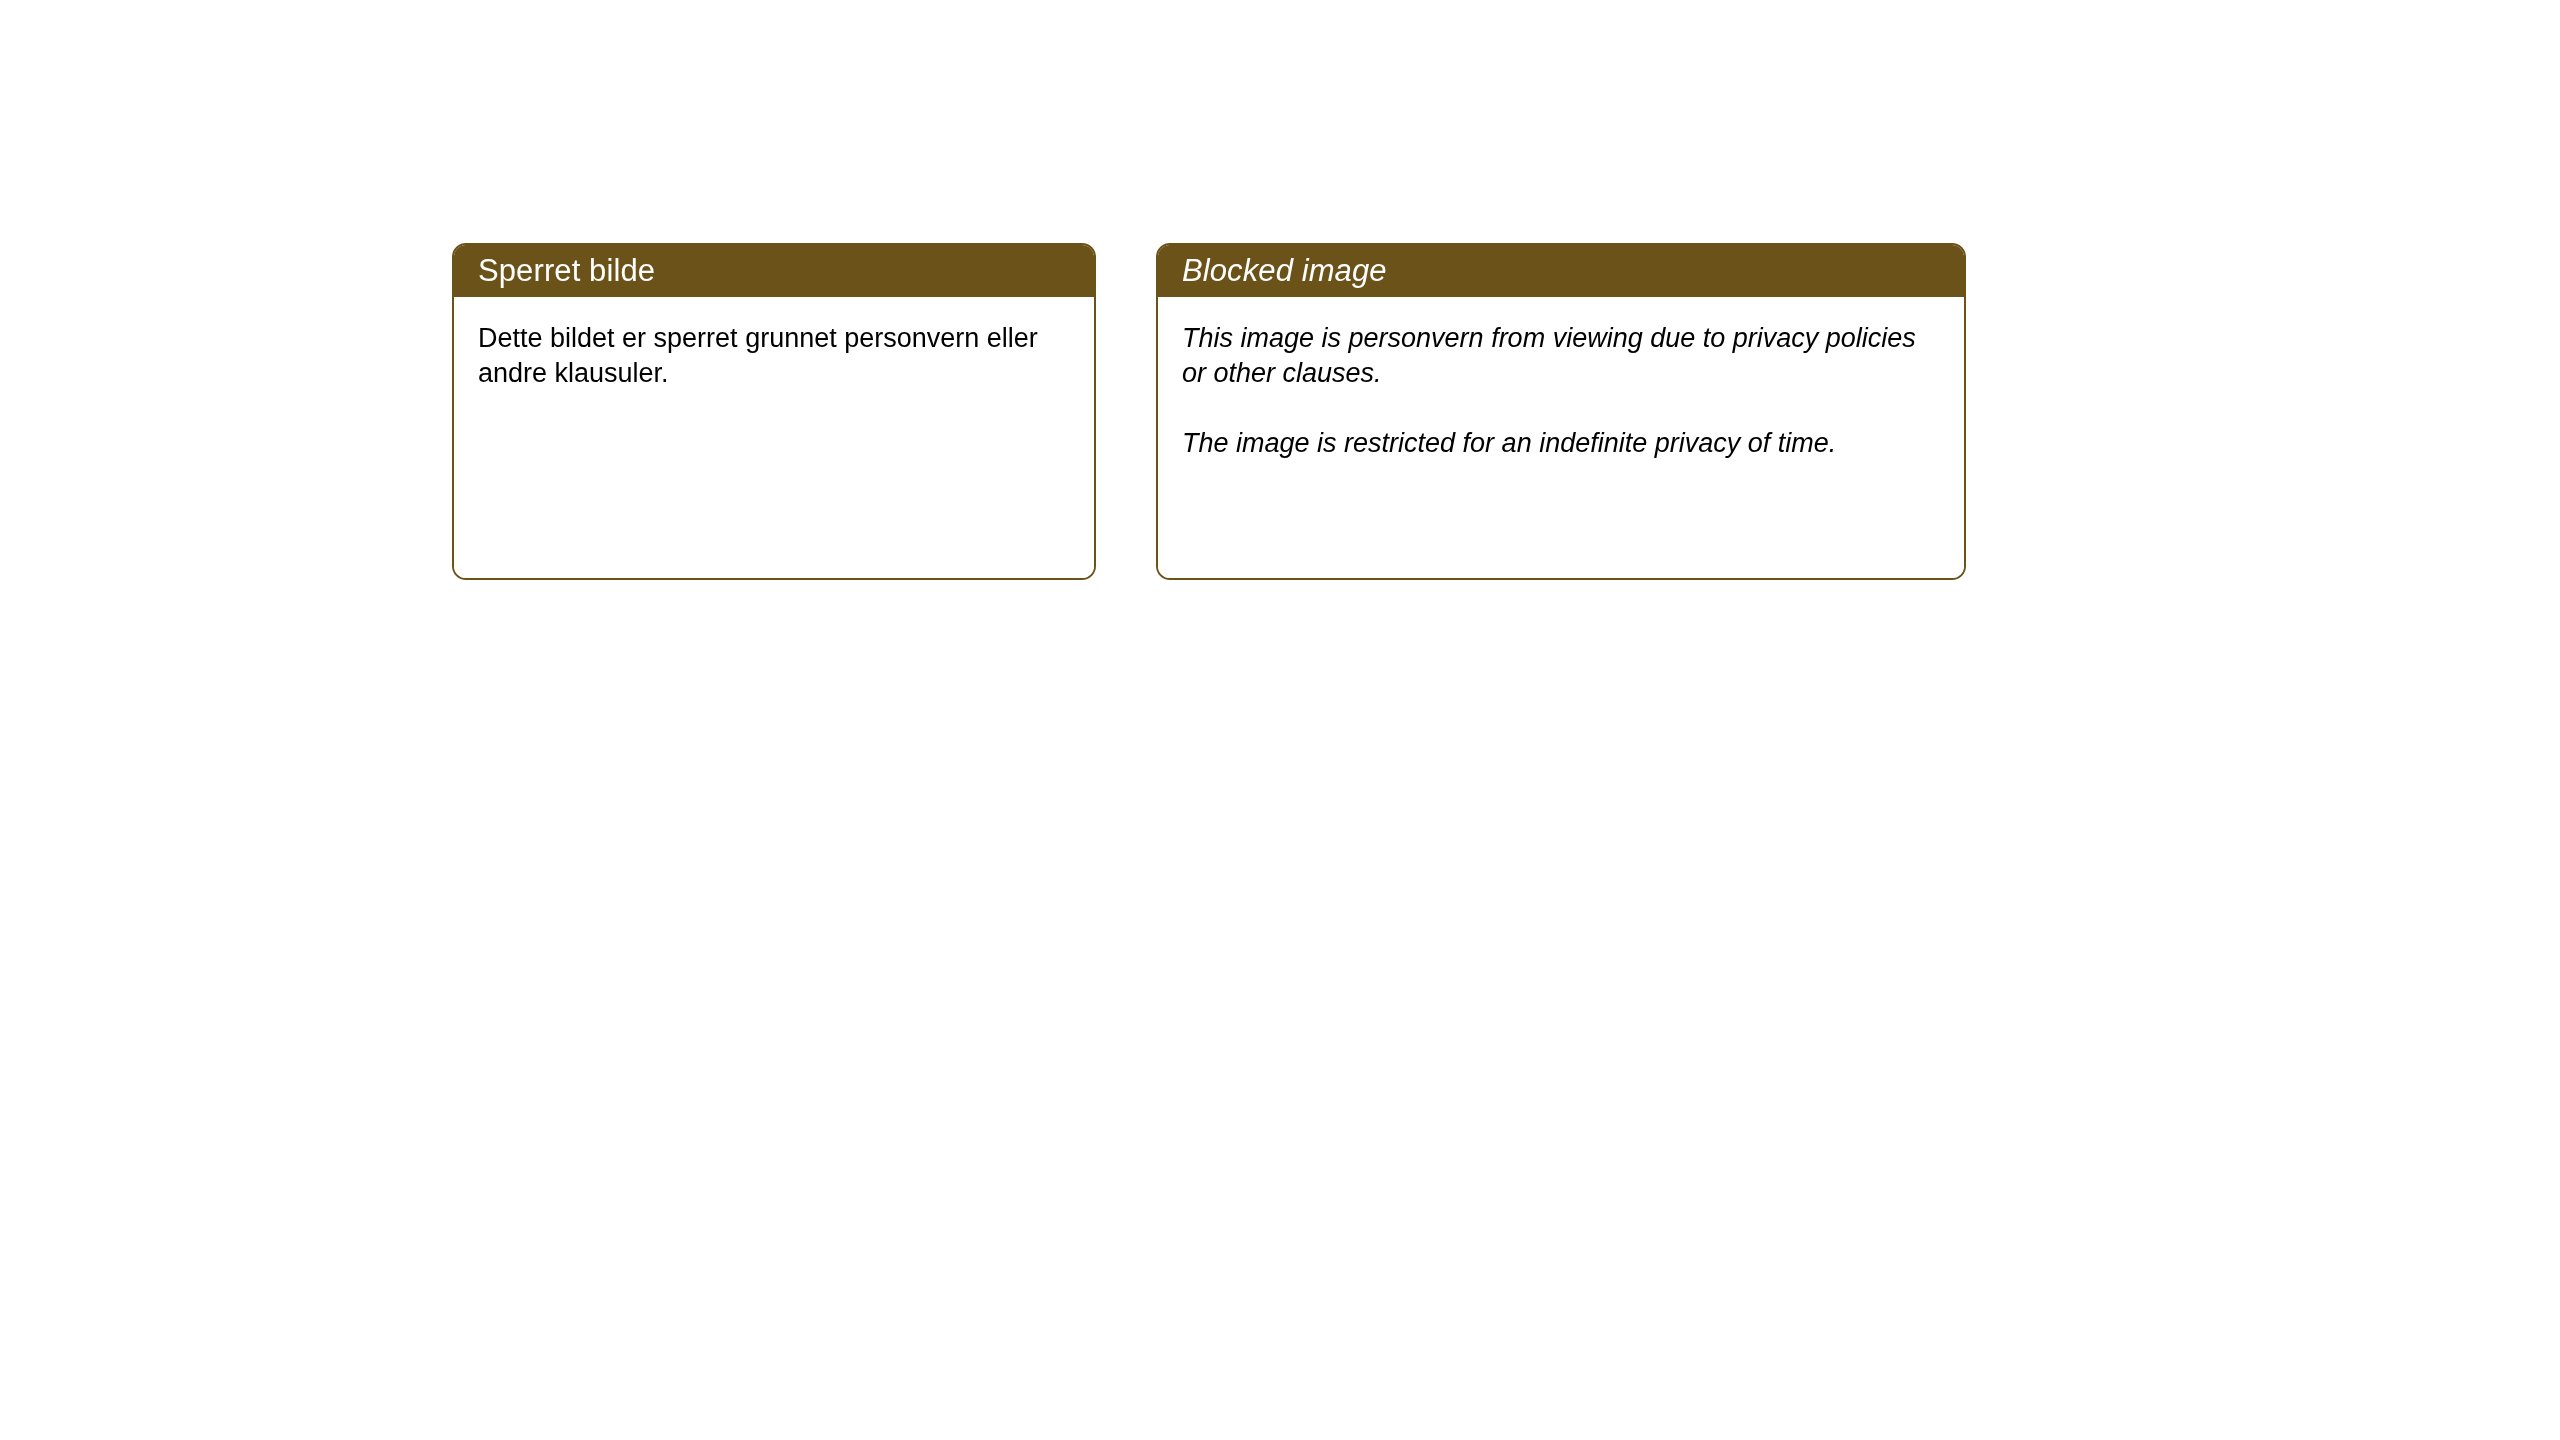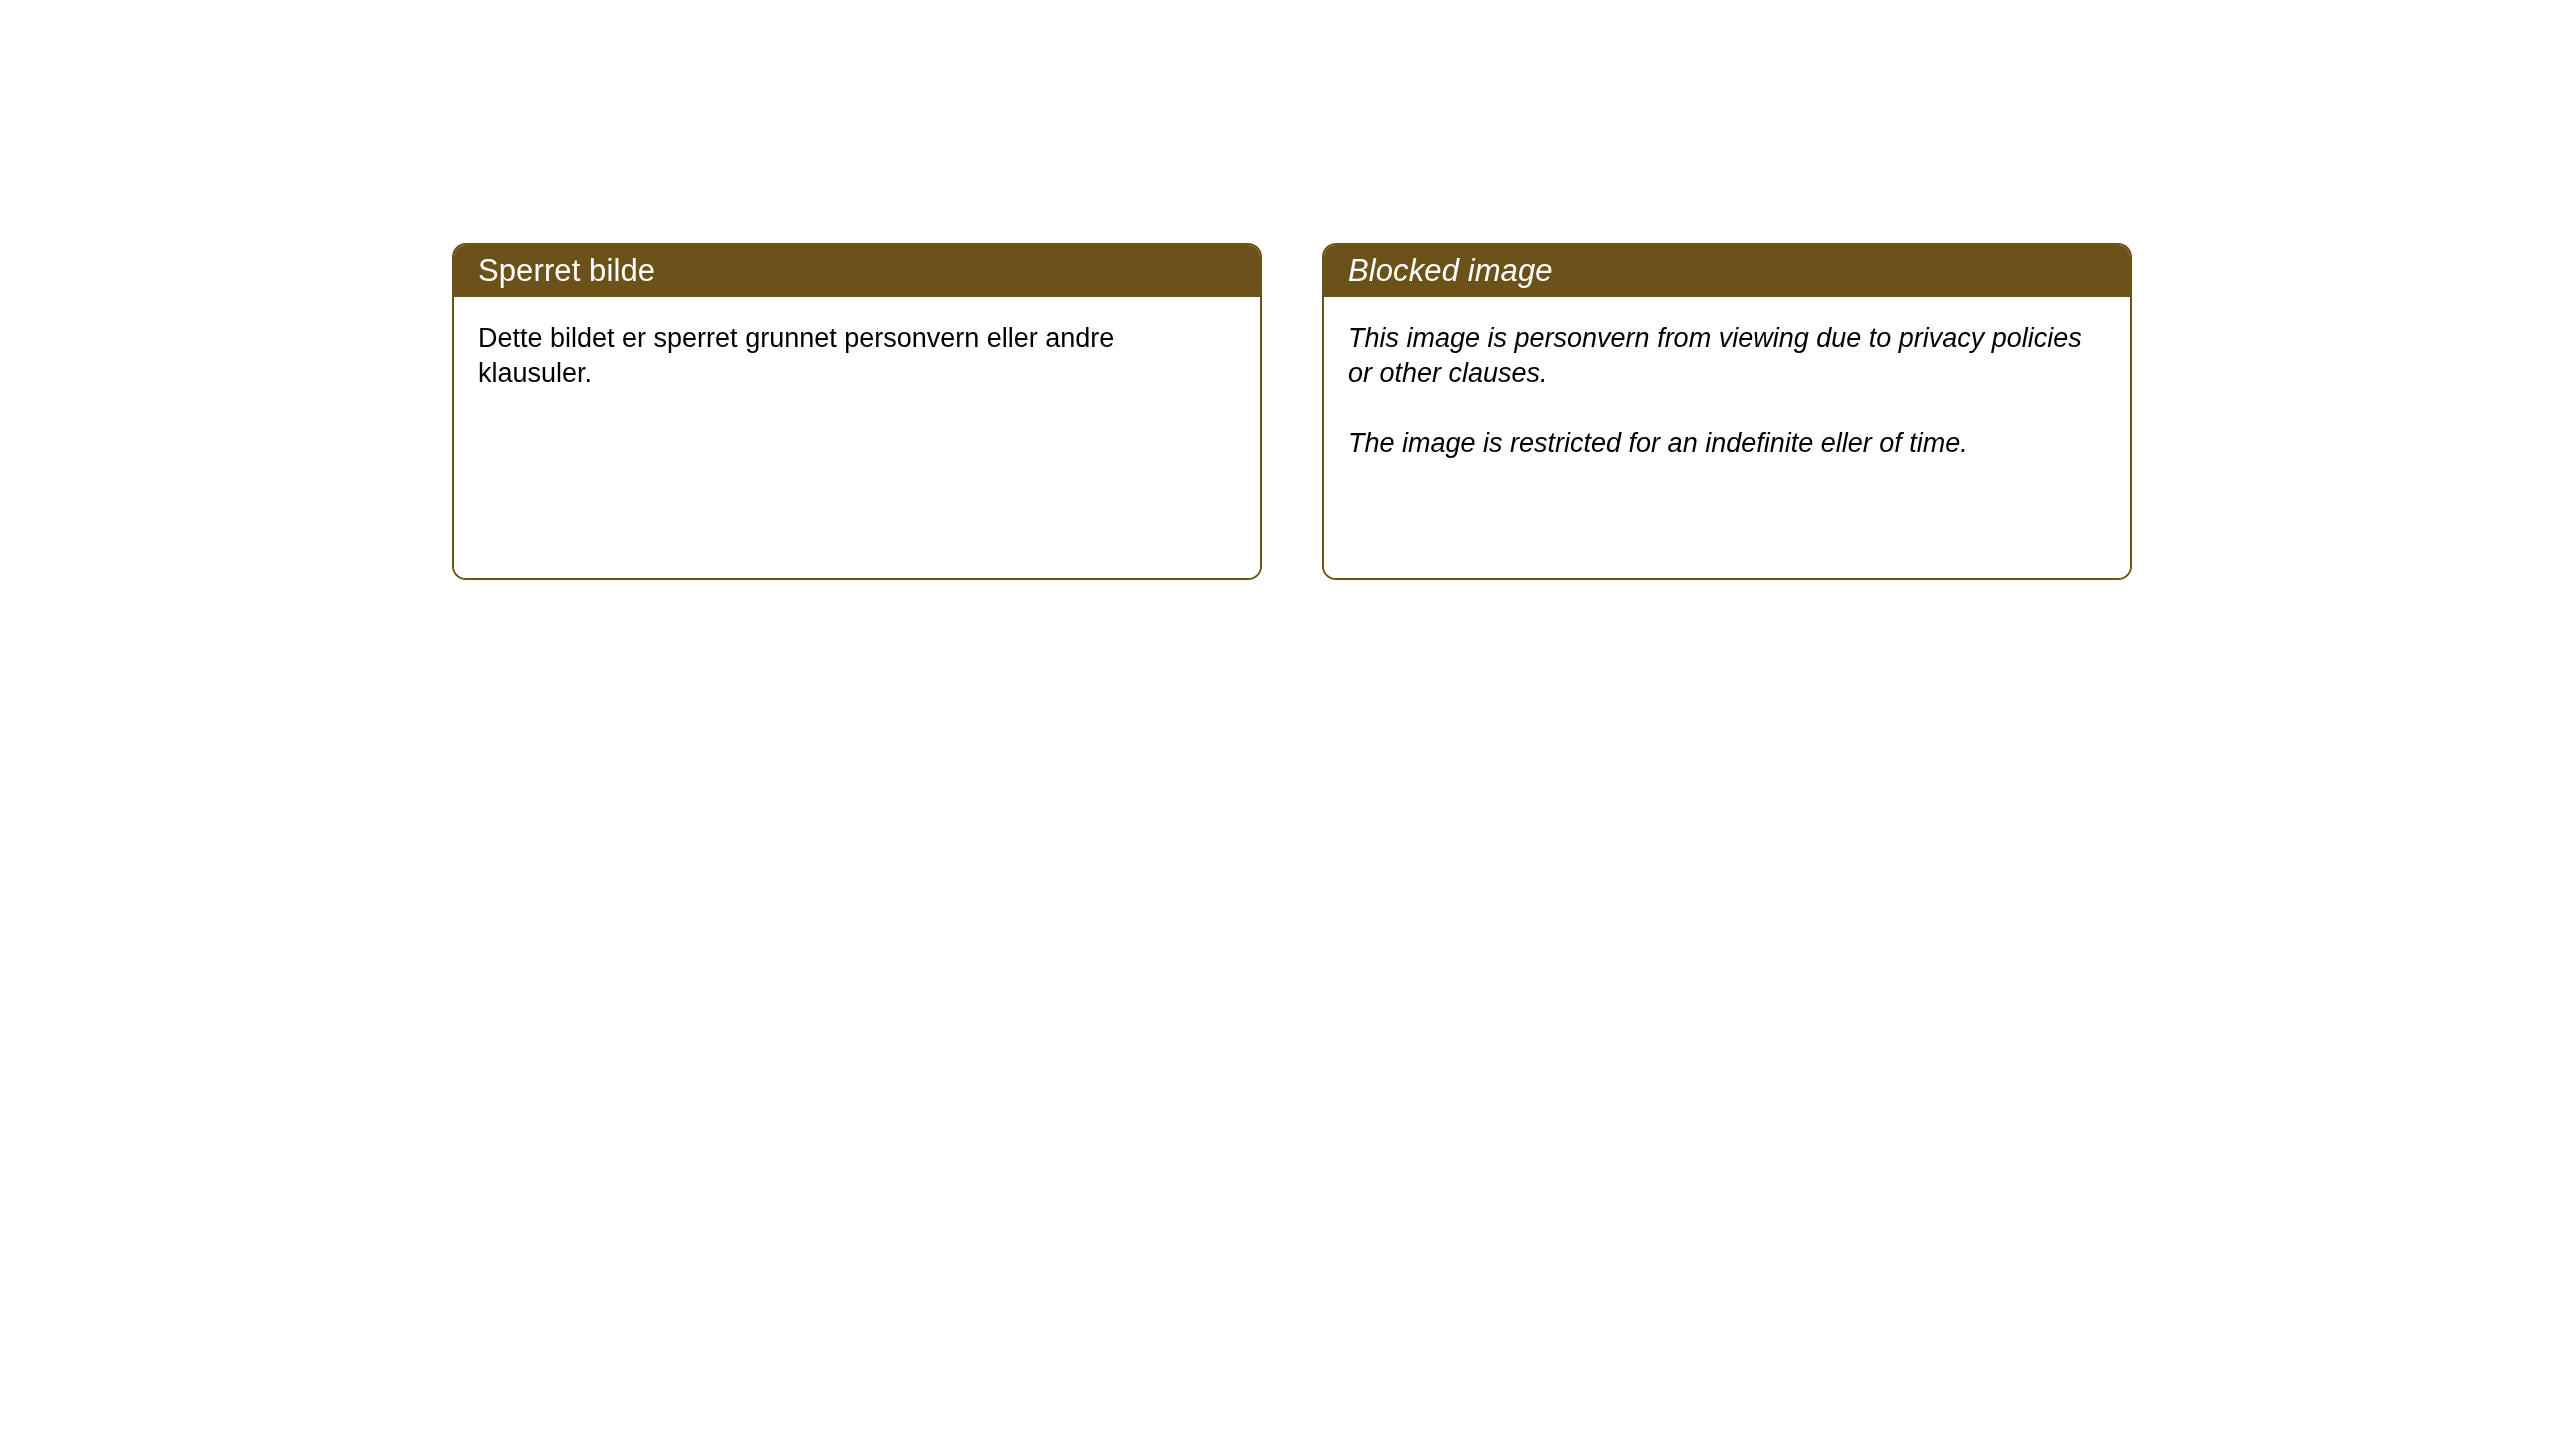--- a/index.html
+++ b/index.html
@@ -37,21 +37,21 @@
     box-sizing: border-box;
     background: #ffffff;
     border: 2px solid #6b5219;
     border-radius: 14px;
     overflow: hidden;
     display: flex;
     flex-direction: column;
   }
 
   .notice-panel.panel-no {
-    width: 810px;
+    width: 644px;
     height: 337px;
   }
 
   .notice-panel.panel-en {
     width: 810px;
     height: 337px;
     font-style: italic;
   }
 
   .panel-header {
@@ -110,19 +110,19 @@
       </div>
     </section>
 
     <section class="notice-panel panel-en">
       <div class="panel-header">
         <span class="panel-title">Blocked image</span>
       </div>
       <div class="panel-body">
         <p class="panel-paragraph">This image is personvern from viewing due to privacy policies or other clauses.</p>
         <div class="paragraph-gap"></div>
-        <p class="panel-paragraph">The image is restricted for an indefinite eller of time.</p>
+        <p class="panel-paragraph">The image is restricted for an indefinite privacy of time.</p>
       </div>
     </section>
 
   </div>
 
 </div>
 
 </body></html>

